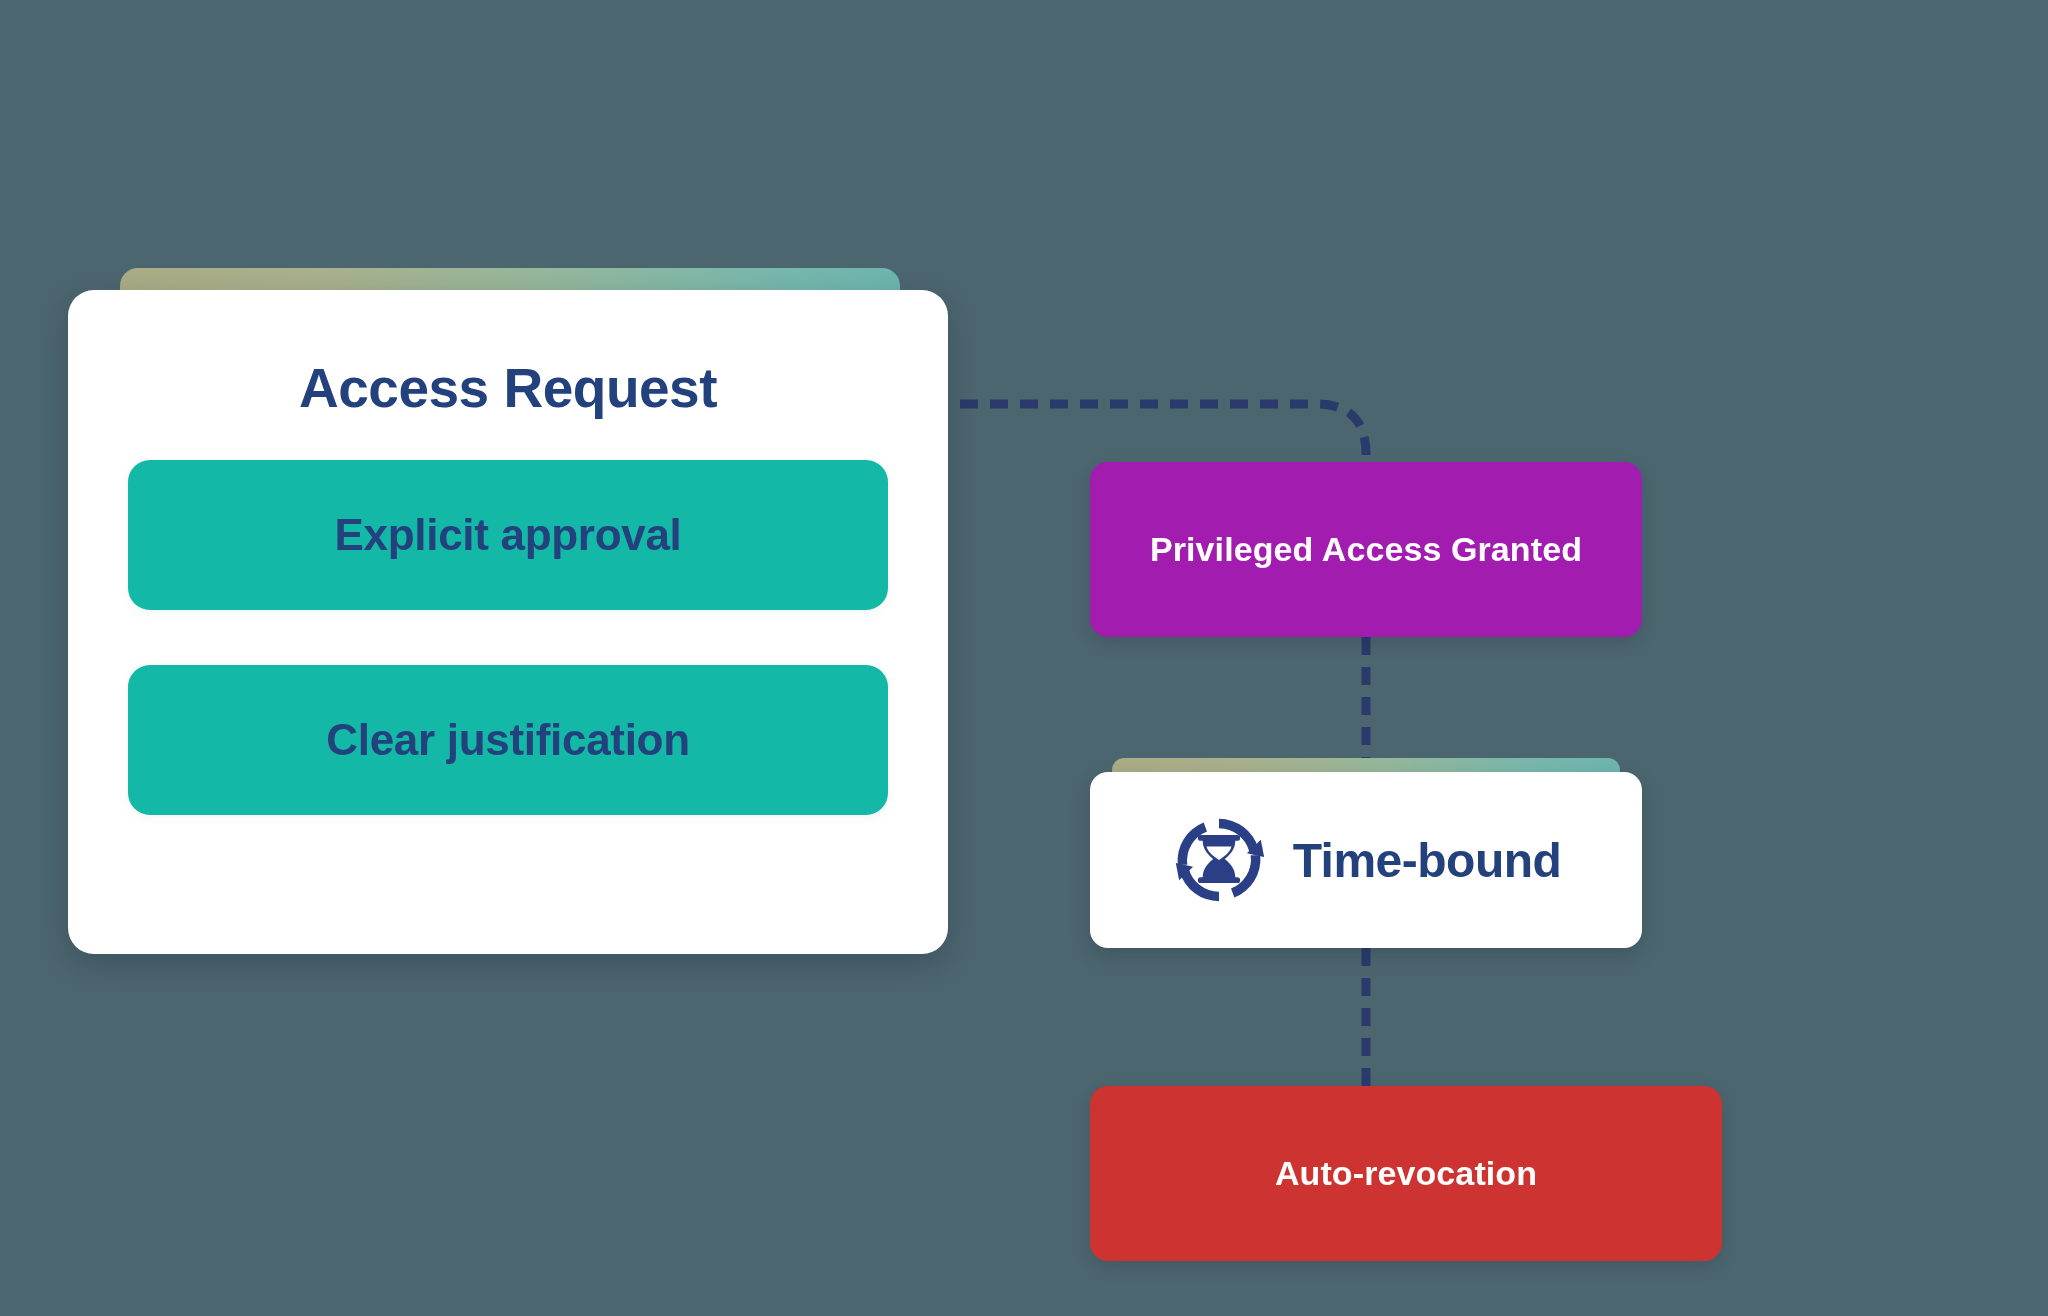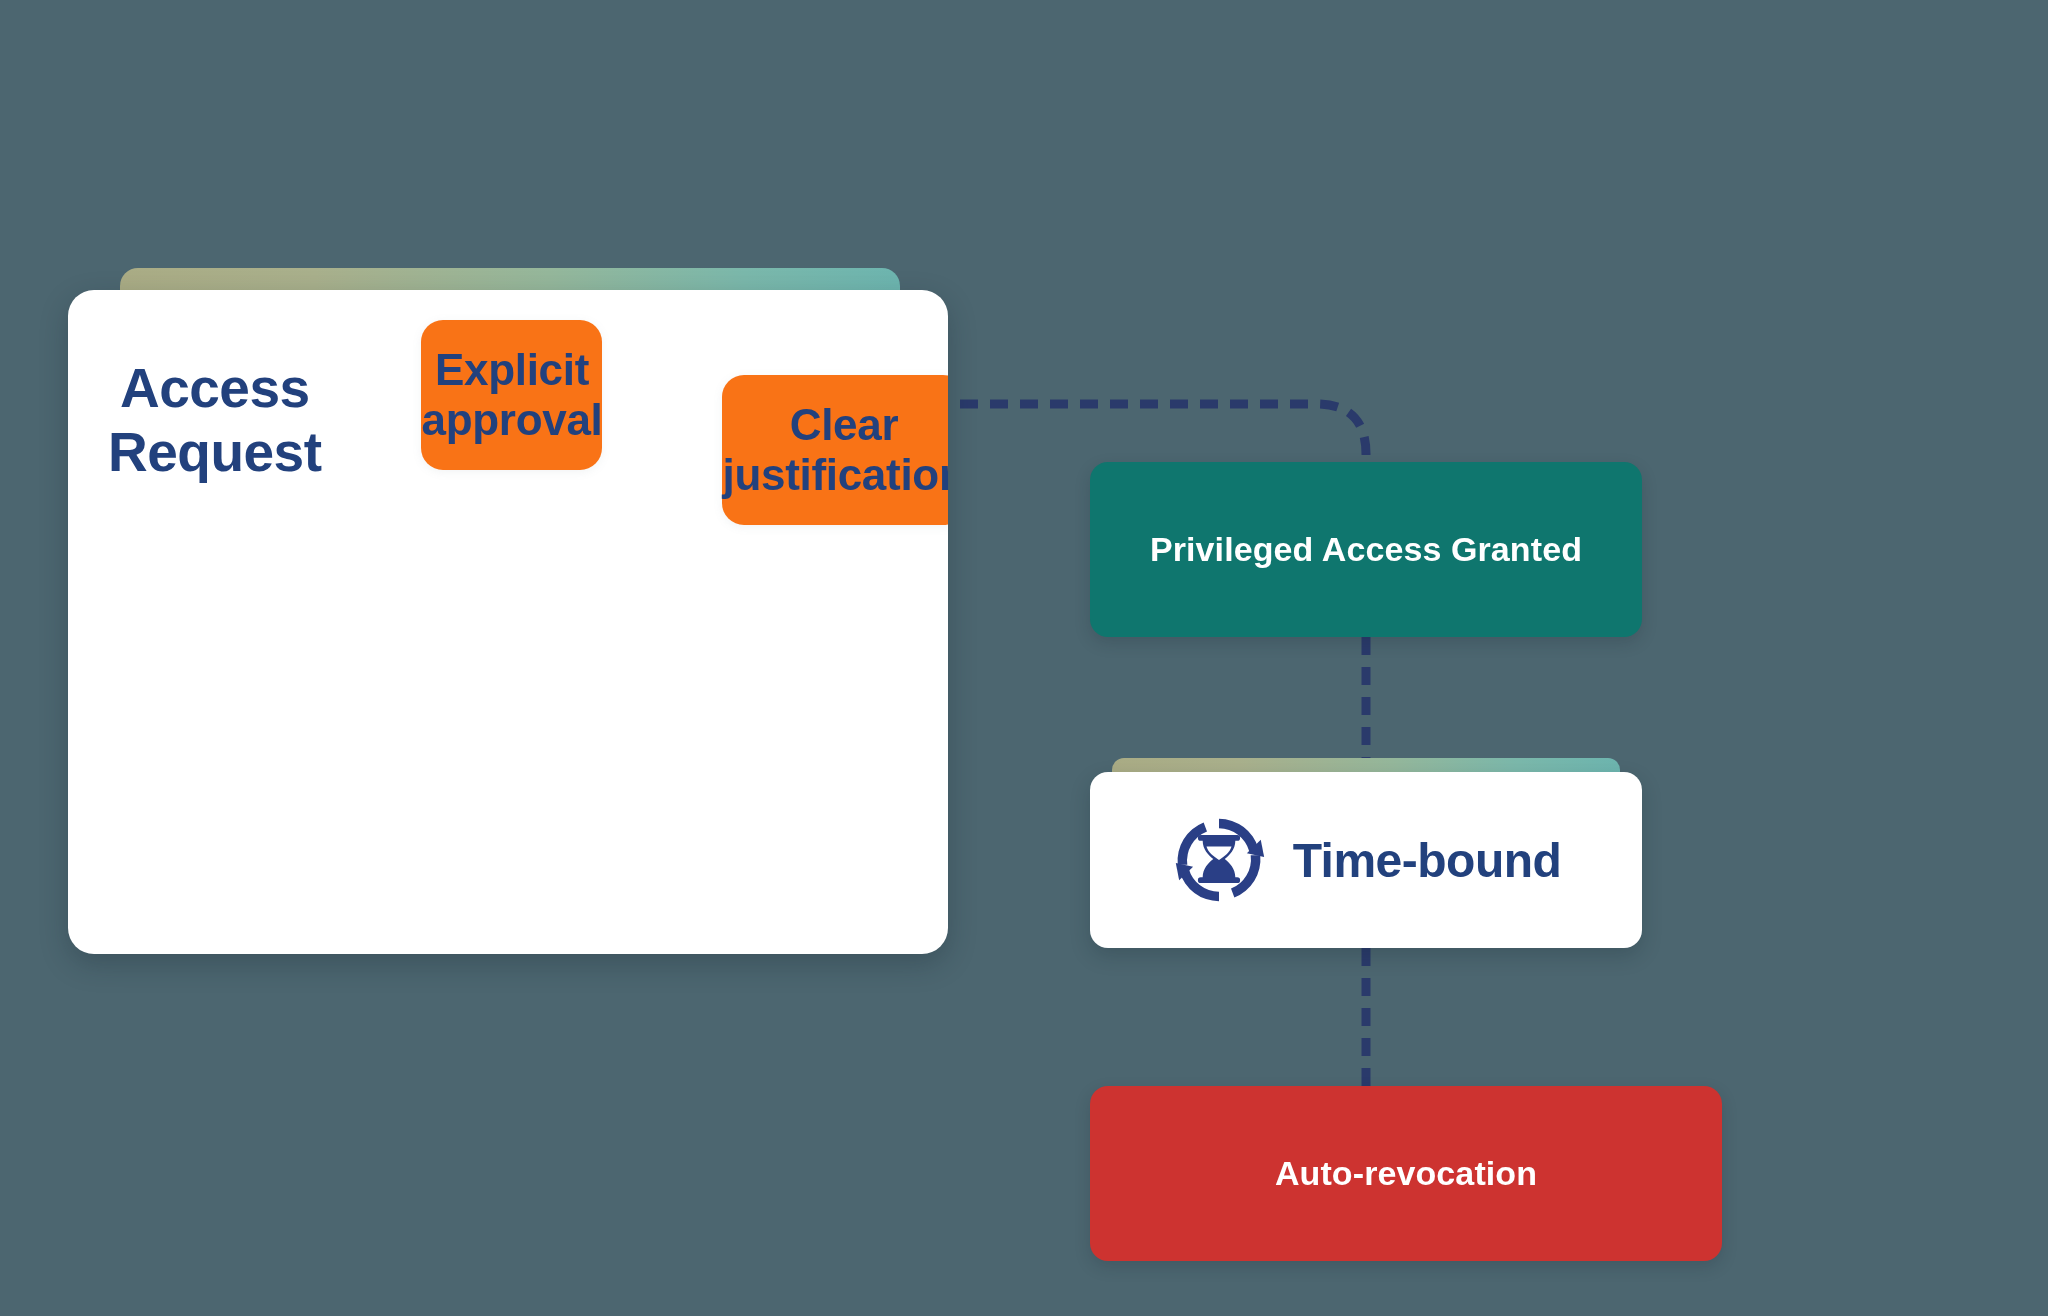--- a/index.html
+++ b/index.html
@@ -59,39 +59,39 @@
     box-shadow: 0 10px 28px rgba(20, 35, 45, 0.28);
     overflow: hidden;
   }
   .main-card-inner {
     position: absolute;
     left: 0;
     top: 0;
     right: 0;
     bottom: 0;
     display: flex;
-    flex-direction: row;
+    flex-direction: column;
     justify-content: flex-start;
     padding-top: 30px;
     box-sizing: border-box;
   }
   .card-title {
     color: #22417d;
     font-size: 55px;
     font-weight: bold;
     text-align: center;
     padding: 36px 40px 40px 40px;
     letter-spacing: -0.5px;
   }
   .subpanel {
     position: relative;
     margin: 0 60px;
     height: 150px;
     border-radius: 22px;
-    background: #f97316;
+    background: #14b8a6;
     box-shadow: 0 2px 10px rgba(120, 135, 150, 0.10);
     display: flex;
     align-items: center;
     justify-content: center;
   }
   .subpanel + .subpanel {
     margin-top: 55px;
     justify-content: center;
   }
   .subpanel-label {
@@ -106,21 +106,21 @@
   .node {
     position: absolute;
     z-index: 10;
     box-sizing: border-box;
   }
   .node-teal {
     left: 1090px;
     top: 462px;
     width: 552px;
     height: 175px;
-    background: #0f766e;
+    background: #a21caf;
     border-radius: 18px;
     display: flex;
     align-items: center;
     justify-content: center;
     box-shadow: 0 6px 16px rgba(20, 35, 45, 0.18);
   }
   .node-teal .node-label {
     color: #ffffff;
     font-size: 34px;
     font-weight: bold;

